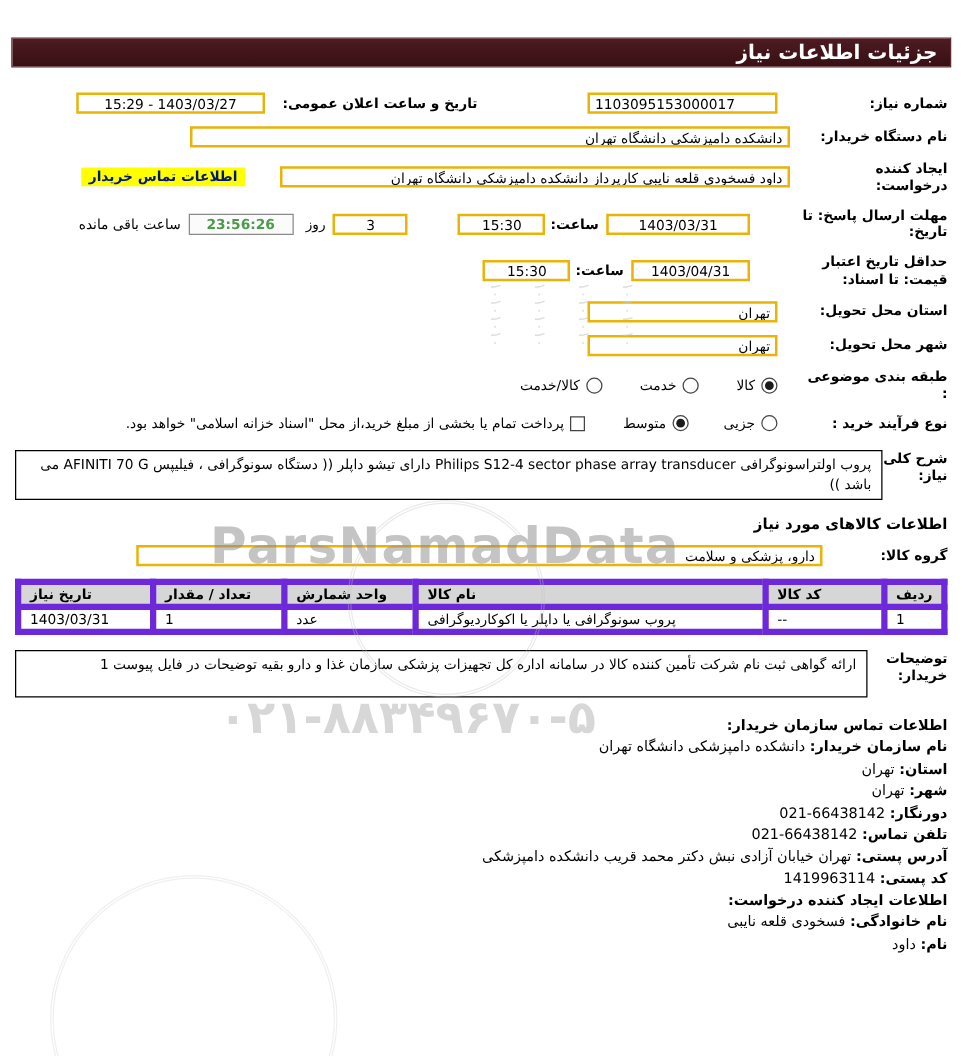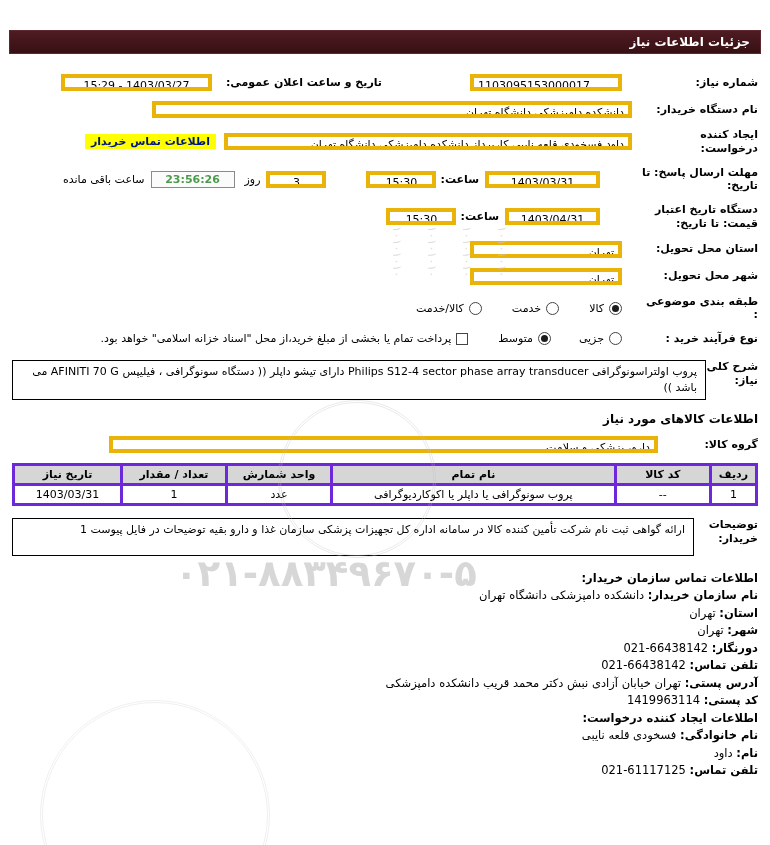--- a/index.html
+++ b/index.html
@@ -9,30 +9,30 @@
     background: #ffffff; color: #000;
     font-family: "DejaVu Sans", sans-serif;
     direction: rtl; position: relative; overflow: hidden;
   }
   .page { width: 770px; height: 845px; position: relative; overflow: hidden; }
 
   .titlebar {
     margin: 30px 9px 16px 9px; height: 24px;
     background: linear-gradient(#4e1b22, #371014);
     border: 1px solid #5d2830;
-    color: #fff; font-size: 12px; font-weight: bold;
+    color: #fff; font-size: 16px; font-weight: bold;
     line-height: 22px; padding: 0 10px;
   }
 
   .form { padding: 4px 12px 0 12px; font-size: 11px; }
   .row { display: flex; align-items: center; margin-bottom: 10px; }
   .lblcol { width: 118px; flex: none; font-weight: bold; line-height: 1.25; }
   .lbl { font-weight: bold; }
   .box {
-    border: 4px solid #eab308; background: #fff;
+    border: 2px solid #eab308; background: #fff;
     height: 17px; line-height: 15px; padding: 0 4px;
     white-space: nowrap; overflow: hidden; font-size: 11px; flex: none;
   }
   .c { text-align: center; }
   .ltr { direction: ltr; }
   .num { direction: ltr; unicode-bidi: isolate; }
 
   .contact-link {
     background: #ffff00; color: #00187b; font-weight: bold;
     padding: 1px 6px; font-size: 11px; cursor: pointer; flex: none;
@@ -57,21 +57,21 @@
   .desc-lbl { width: 52px; flex: none; font-weight: bold; line-height: 1.3; text-align: right; }
   .desc-box { flex: 1; border: 1px solid #000; background: #fff; line-height: 16px; padding: 3px 8px; min-height: 40px; }
 
   .sec-title { padding: 0 12px; font-weight: bold; font-size: 12px; margin: 12px 0 10px; }
 
   .grp-row { display: flex; align-items: center; padding: 0 12px; margin-bottom: 10px; font-size: 11px; }
   .grp-lbl { width: 100px; flex: none; font-weight: bold; }
   .grp-box { width: 549px; }
 
   .goods-table { width: 746px; margin: 0 12px 12px 12px; border-collapse: collapse; font-size: 11px; }
-  .goods-table th, .goods-table td { border: 3px solid #6d28d9; height: 20px; text-align: center; padding: 0 7px; }
+  .goods-table th, .goods-table td { border: 5px solid #6d28d9; height: 20px; text-align: left; padding: 0 7px; }
   .goods-table th { background: #d6d6d6; font-weight: bold; }
 
   .notes-row { display: flex; align-items: flex-start; padding: 0 12px; margin: 4px 0 12px; font-size: 11px; }
   .notes-lbl { width: 64px; flex: none; font-weight: bold; line-height: 1.3; }
   .notes-box { flex: 1; border: 1px solid #000; background: #fff; line-height: 16px; padding: 3px 8px; min-height: 38px; }
 
   .contact { padding: 2px 12px; font-size: 11.5px; line-height: 17.5px; }
   .cline { }
   .clbl { font-weight: bold; }
   .ctitle { font-weight: bold; }
@@ -104,36 +104,36 @@
     </div>
 
     <div class="row">
       <span class="lblcol">نام دستگاه خریدار:</span>
       <span class="box" style="width:480px;margin-right:8px">دانشکده دامپزشکی دانشگاه تهران</span>
     </div>
 
     <div class="row">
       <span class="lblcol">ایجاد کننده درخواست:</span>
       <span class="box" style="width:408px;margin-right:8px">داود فسخودی قلعه نایبی کارپرداز دانشکده دامپزشکی دانشگاه تهران</span>
-      <span class="contact-link" style="margin-right:8px">اطلاعات تماس خریدار</span>
+      <span class="contact-link" style="margin-right:28px">اطلاعات تماس خریدار</span>
     </div>
 
     <div class="row">
       <span class="lblcol">مهلت ارسال پاسخ: تا تاریخ:</span>
       <span class="box ltr c" style="width:115px;margin-right:40px">1403/03/31</span>
       <span class="lbl" style="margin-right:6px">ساعت:</span>
       <span class="box ltr c" style="width:70px;margin-right:4px">15:30</span>
       <span class="box ltr c" style="width:60px;margin-right:40px">3</span>
       <span style="margin-right:6px">روز</span>
       <span class="box ltr c timerbox" style="width:84px;margin-right:10px">23:56:26</span>
       <span style="margin-right:6px">ساعت باقی مانده</span>
     </div>
 
     <div class="row">
-      <span class="lblcol">دستگاه تاریخ اعتبار قیمت: تا تاریخ:</span>
+      <span class="lblcol">حداقل تاریخ اعتبار قیمت: تا اسناد:</span>
       <span class="box ltr c" style="width:95px;margin-right:40px">1403/04/31</span>
       <span class="lbl" style="margin-right:6px">ساعت:</span>
       <span class="box ltr c" style="width:70px;margin-right:4px">15:30</span>
     </div>
 
     <div class="row">
       <span class="lblcol">استان محل تحویل:</span>
       <span class="box" style="width:152px;margin-right:18px">تهران</span>
     </div>
 
@@ -193,21 +193,21 @@
         <col style="width:95px">
         <col>
         <col style="width:105px">
         <col style="width:105px">
         <col style="width:108px">
     </colgroup>
     <thead>
       <tr>
         <th>ردیف</th>
         <th>کد کالا</th>
-        <th>نام تمام</th>
+        <th>نام کالا</th>
         <th>واحد شمارش</th>
         <th>تعداد / مقدار</th>
         <th>تاریخ نیاز</th>
       </tr>
     </thead>
     <tbody>
       <tr>
         <td>1</td>
         <td>--</td>
         <td>پروب سونوگرافی یا داپلر یا اکوکاردیوگرافی</td>
@@ -258,26 +258,23 @@
     <div class="ctitle">اطلاعات ایجاد کننده درخواست:</div>
 
     <div class="cline">
       <span class="clbl">نام خانوادگی:</span>
       <span>فسخودی قلعه نایبی</span>
     </div>
     <div class="cline">
       <span class="clbl">نام:</span>
       <span>داود</span>
     </div>
-    <div class="cline">
-      <span class="clbl">تلفن تماس:</span>
-      <span class="num">021-61117125</span>
-    </div>
-  </div>
-
+  </div>
+
+  <div class="wm wm-brand">ParsNamadData</div>
   <div class="wm wm-phone">۰۲۱-۸۸۳۴۹۶۷۰-۵</div>
   <div class="wm wm-circle wm-c1"></div>
   <div class="wm wm-circle wm-c2"></div>
   <div class="wm wm-strip" style="left:390px">۱۰۱۰۱۰۱۰</div>
   <div class="wm wm-strip" style="left:425px">۱۰۱۰۱۰۱۰</div>
   <div class="wm wm-strip" style="left:460px">۱۰۱۰۱۰۱۰</div>
   <div class="wm wm-strip" style="left:495px">۱۰۱۰۱۰۱۰</div>
 
 </div>
 

